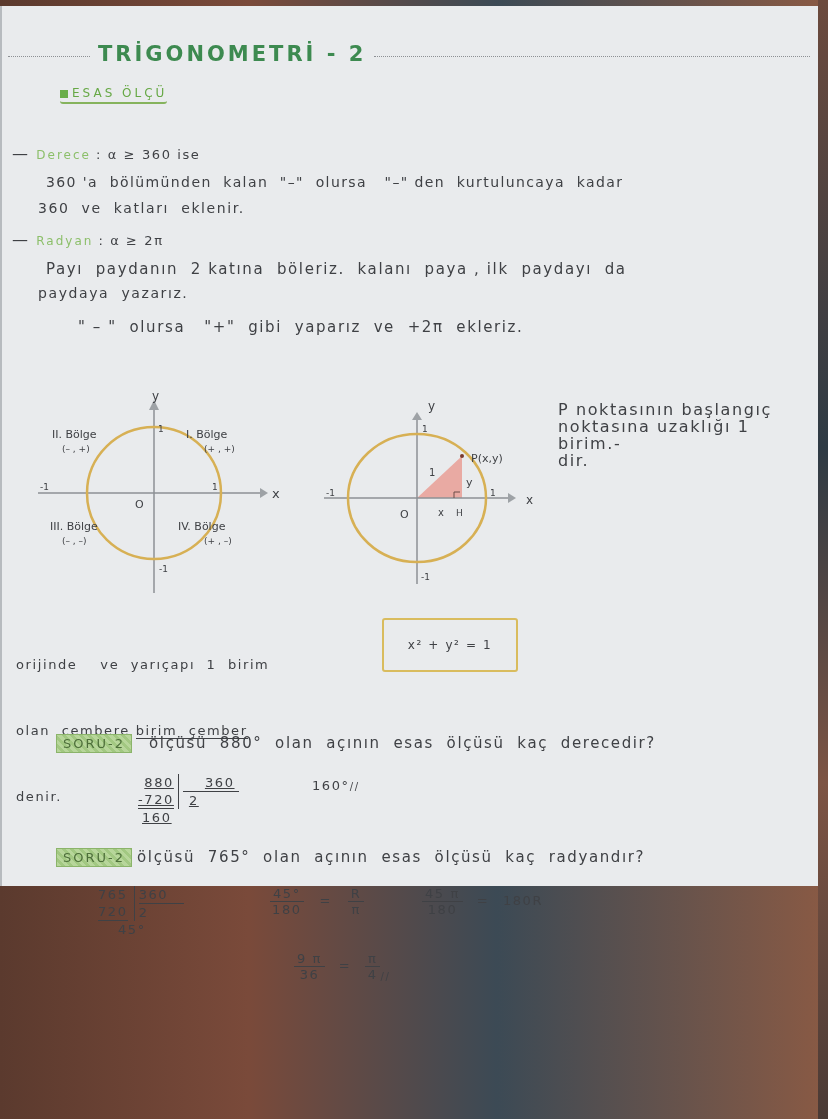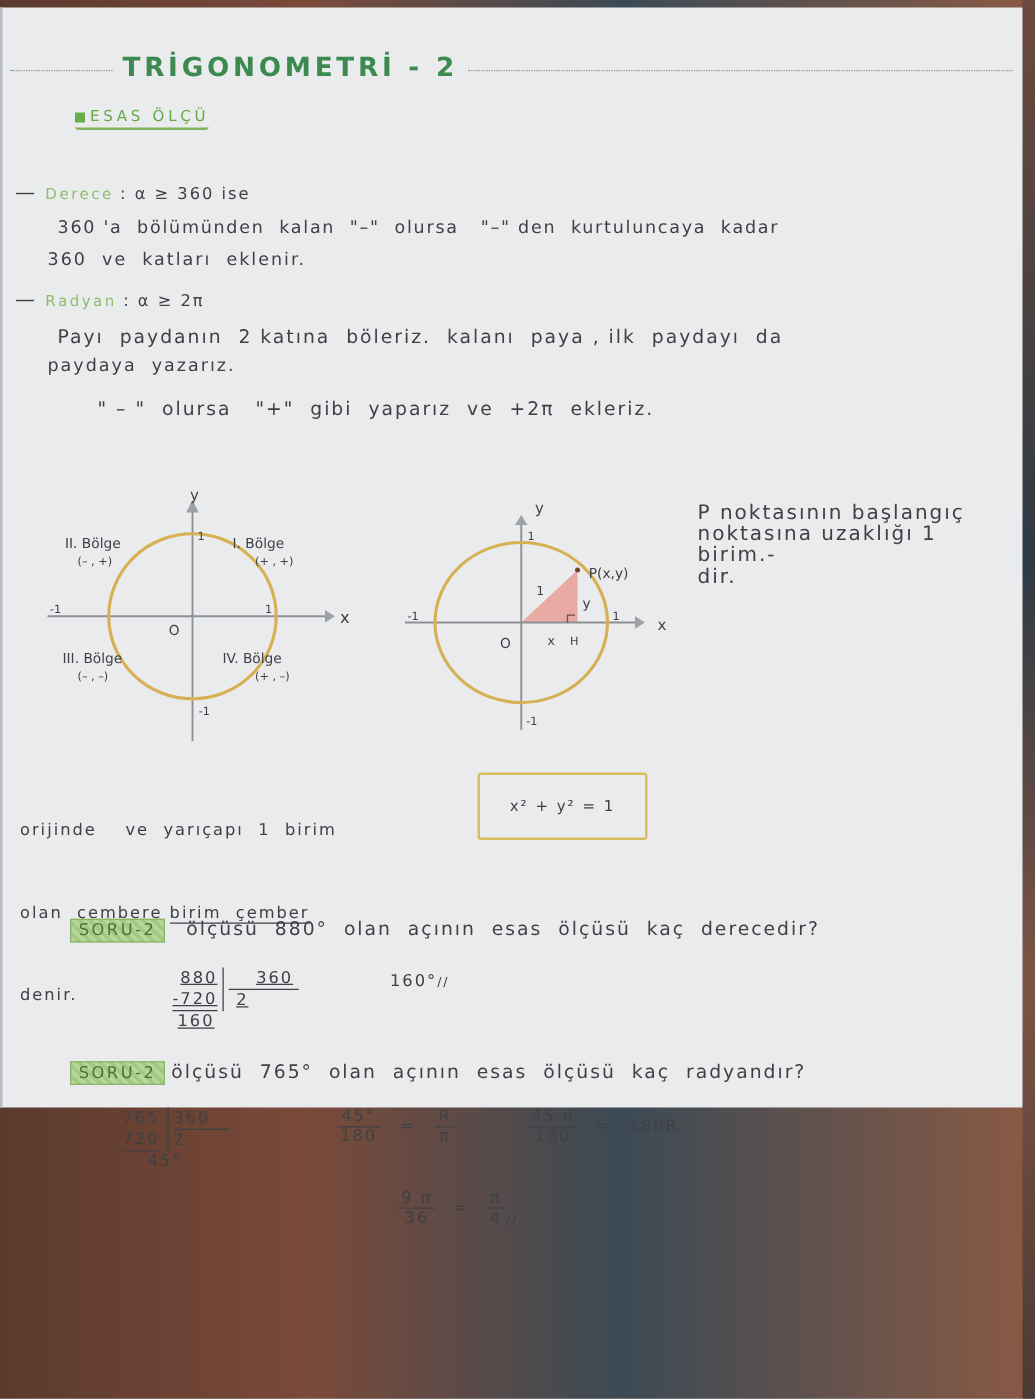--- a/index.html
+++ b/index.html
@@ -188,21 +188,21 @@
 
   <div class="abs ink" style="left:420px; top:880px; font-size:13px;">
     <span class="frac">
         <span class="num">45 π</span>
         <span>180</span>
       </span>
     <span style="margin:0 8px;">=</span>
     <span>180R</span>
   </div>
 
-  <div class="abs ink" style="left:316px; top:945px; font-size:13px;text-align:center;">
+  <div class="abs ink" style="left:292px; top:945px; font-size:13px;text-align:center;">
     <span class="frac">
         <span class="num">9 π</span>
         <span>36</span>
       </span>
     <span style="margin:0 8px;">=</span>
     <span class="frac">
         <span class="num">π</span>
         <span>4</span>
       </span><span style="font-size:10px; vertical-align:-10px;">//</span>
   </div>

